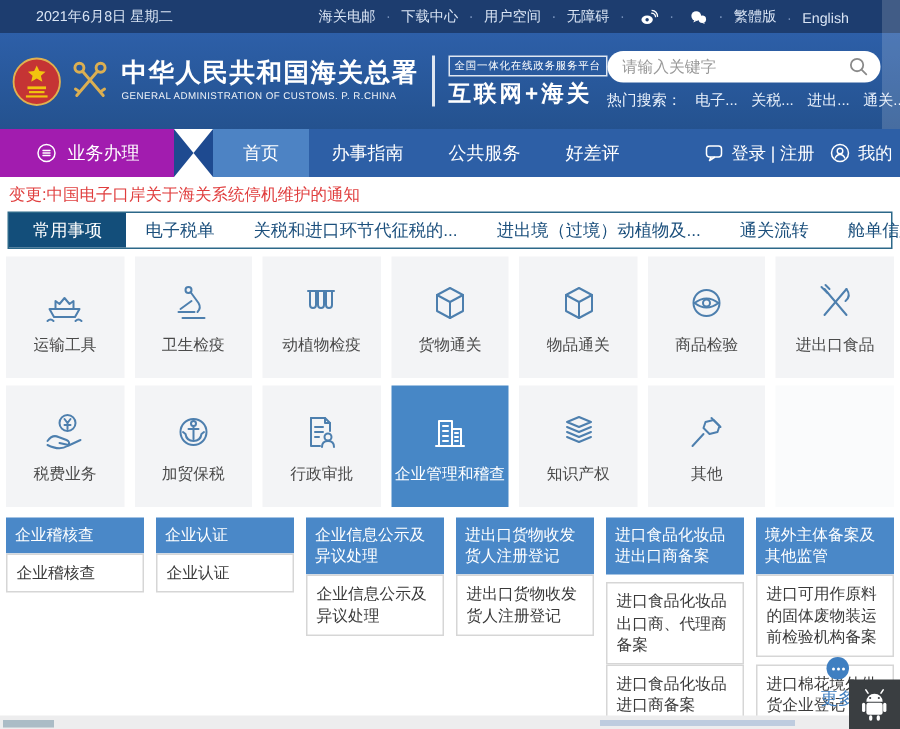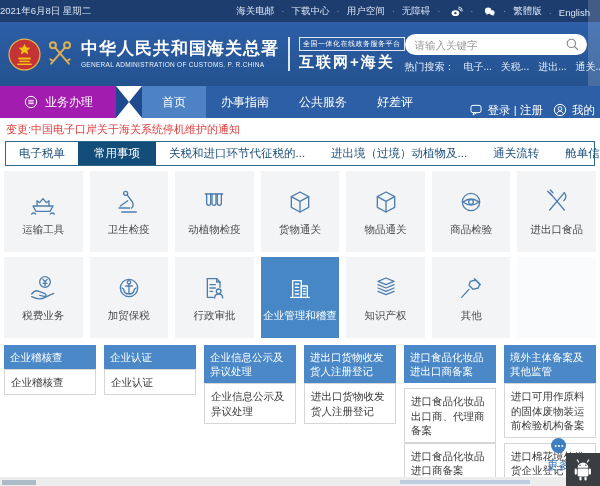--- a/index.html
+++ b/index.html
@@ -1,21 +1,21 @@
 <!DOCTYPE html>
 <html><head>
 <meta charset="utf-8">
 <style>
   * { margin:0; padding:0; box-sizing:border-box; }
   body { font-family:"Liberation Sans","DejaVu Sans",sans-serif; background:#fff; }
   .page { position:relative; width:600px; height:486px; overflow:hidden; background:#fff; }
 
   
   .topbar { height:22px; background:#1d3d6f; color:#d9e4f4; display:flex; align-items:center;
-            font-size:9.5px; padding:0 0; }
+            font-size:9.5px; padding:0 24px; }
   .topbar-right { margin-left:auto; display:flex; align-items:flex-end; gap:7px; padding-right:10px; }
   .topbar-right > *:not(:first-child)::before { content:"·"; color:#7d97c0; margin-right:7px; }
   .tlink { cursor:pointer; white-space:nowrap; }
   .ticon-sm { width:13px; height:13px; display:inline-block; vertical-align:middle; }
 
   
   .header { height:64px; background:linear-gradient(180deg,#2d5fa8,#24528f); display:flex;
             align-items:center; padding:0 8px; color:#fff; }
   .emblem { width:33px; height:33px; flex:0 0 auto; }
   .keys { width:30px; height:32px; margin-left:4px; flex:0 0 auto; }
@@ -42,21 +42,21 @@
   .bowtie { width:26px; background:#1e4a90; position:relative; flex:0 0 auto; }
   .bowtie::before { content:""; position:absolute; top:0; left:0;
                     border-left:13px solid transparent; border-right:13px solid transparent;
                     border-top:16px solid #fff; }
   .bowtie::after { content:""; position:absolute; bottom:0; left:0;
                    border-left:13px solid transparent; border-right:13px solid transparent;
                    border-bottom:16px solid #fff; }
   .nav-tab { display:flex; align-items:center; padding:0 15px; font-size:12px; cursor:pointer; white-space:nowrap; }
   .nav-tab.active { background:#4d83c4; padding:0 20px; }
   .nav-tab:first-of-type { margin-left:12px; }
-  .nav-right { margin-left:auto; display:flex; align-items:flex-end; gap:9px; padding-right:5px; font-size:11.5px; }
+  .nav-right { margin-left:auto; display:flex; align-items:center; gap:9px; padding-right:5px; font-size:11.5px; }
   .nav-right .group { display:flex; align-items:center; gap:4px; cursor:pointer; white-space:nowrap; }
   .nicon { width:16px; height:16px; }
 
   
   .notice { height:22px; display:flex; align-items:center; padding:0 6px; font-size:11px; color:#e03e3e; }
   .notice span { cursor:pointer; }
 
   
   .cat-tabs { margin:1px 5px 0; border:1px solid #2c6889; height:25px; display:flex; align-items:stretch; background:#fff; }
   .cat-tab { display:flex; align-items:center; padding:0 13px; font-size:11.5px; color:#1b4f7c;
@@ -203,22 +203,22 @@
         <span>我的</span>
       </div>
     </div>
   </div>
 
   <div class="notice">
     <span>变更:中国电子口岸关于海关系统停机维护的通知</span>
   </div>
 
   <div class="cat-tabs">
+    <div class="cat-tab active">常用事项</div>
     <div class="cat-tab">电子税单</div>
-    <div class="cat-tab active">常用事项</div>
     <div class="cat-tab">关税和进口环节代征税的...</div>
     <div class="cat-tab">进出境（过境）动植物及...</div>
     <div class="cat-tab">通关流转</div>
     <div class="cat-tab">舱单信息</div>
   </div>
 
   <div class="grid">
 
     <div class="tile">
       <svg viewBox="0 0 48 48">

